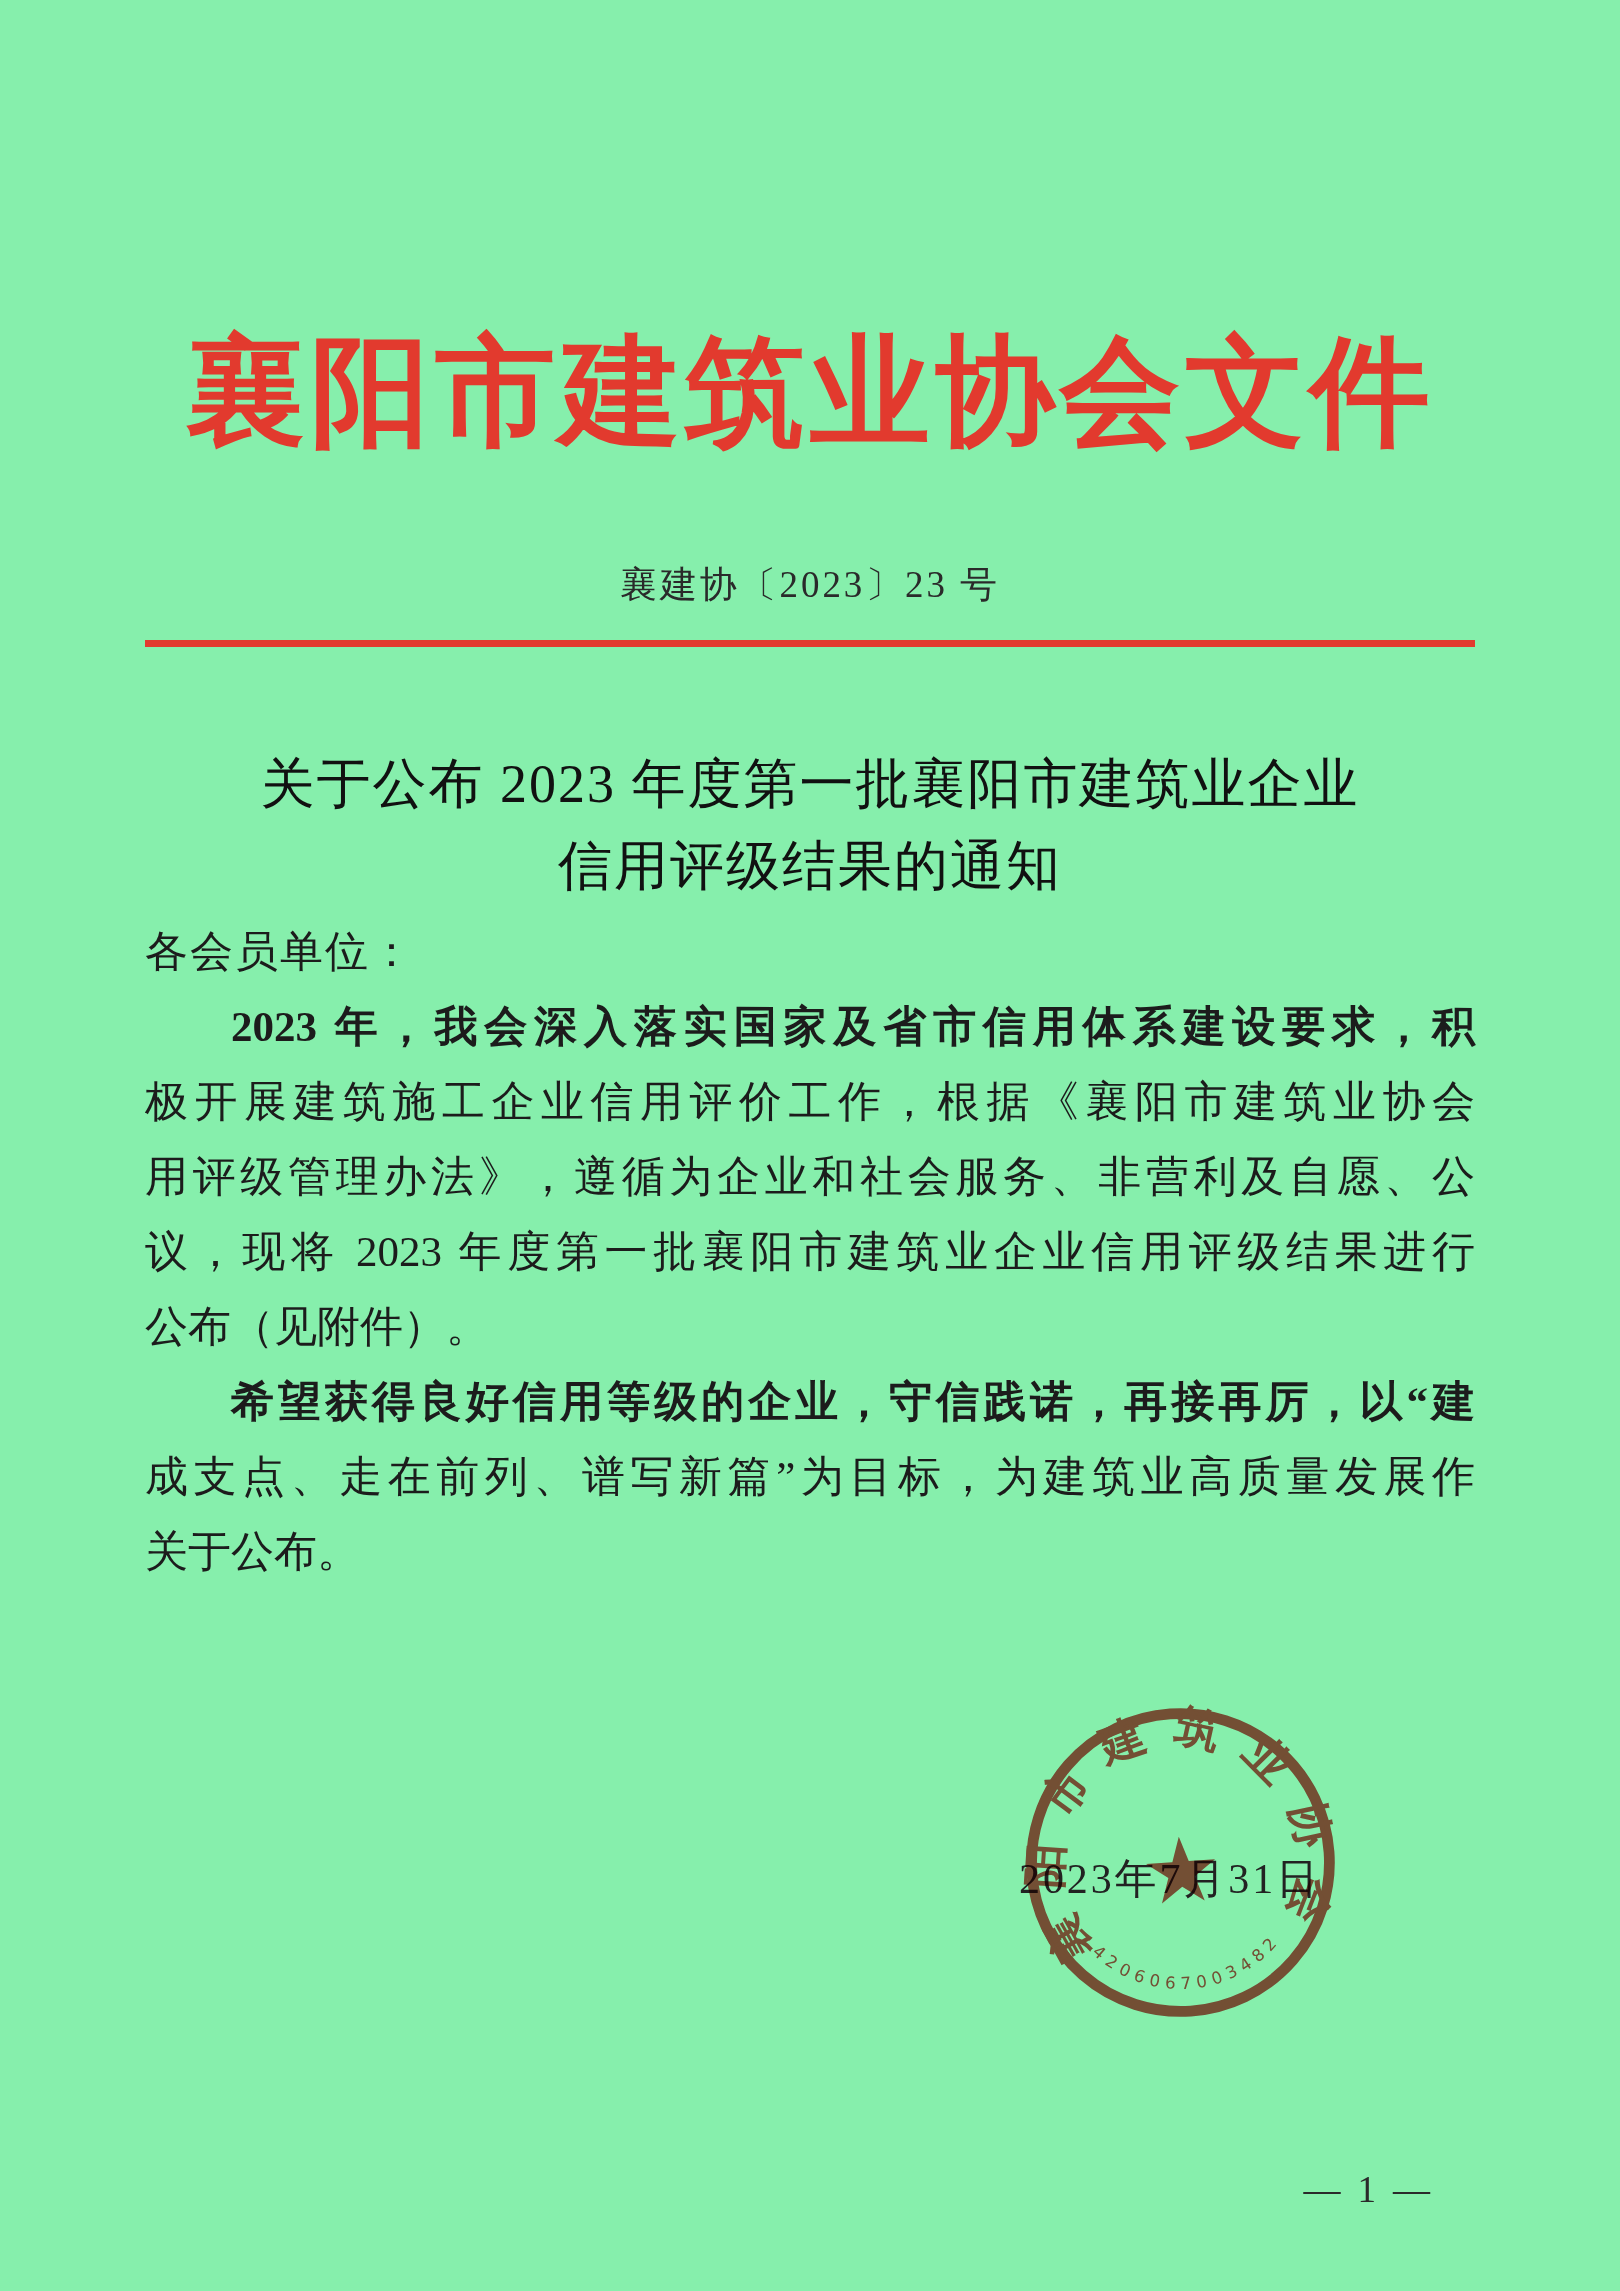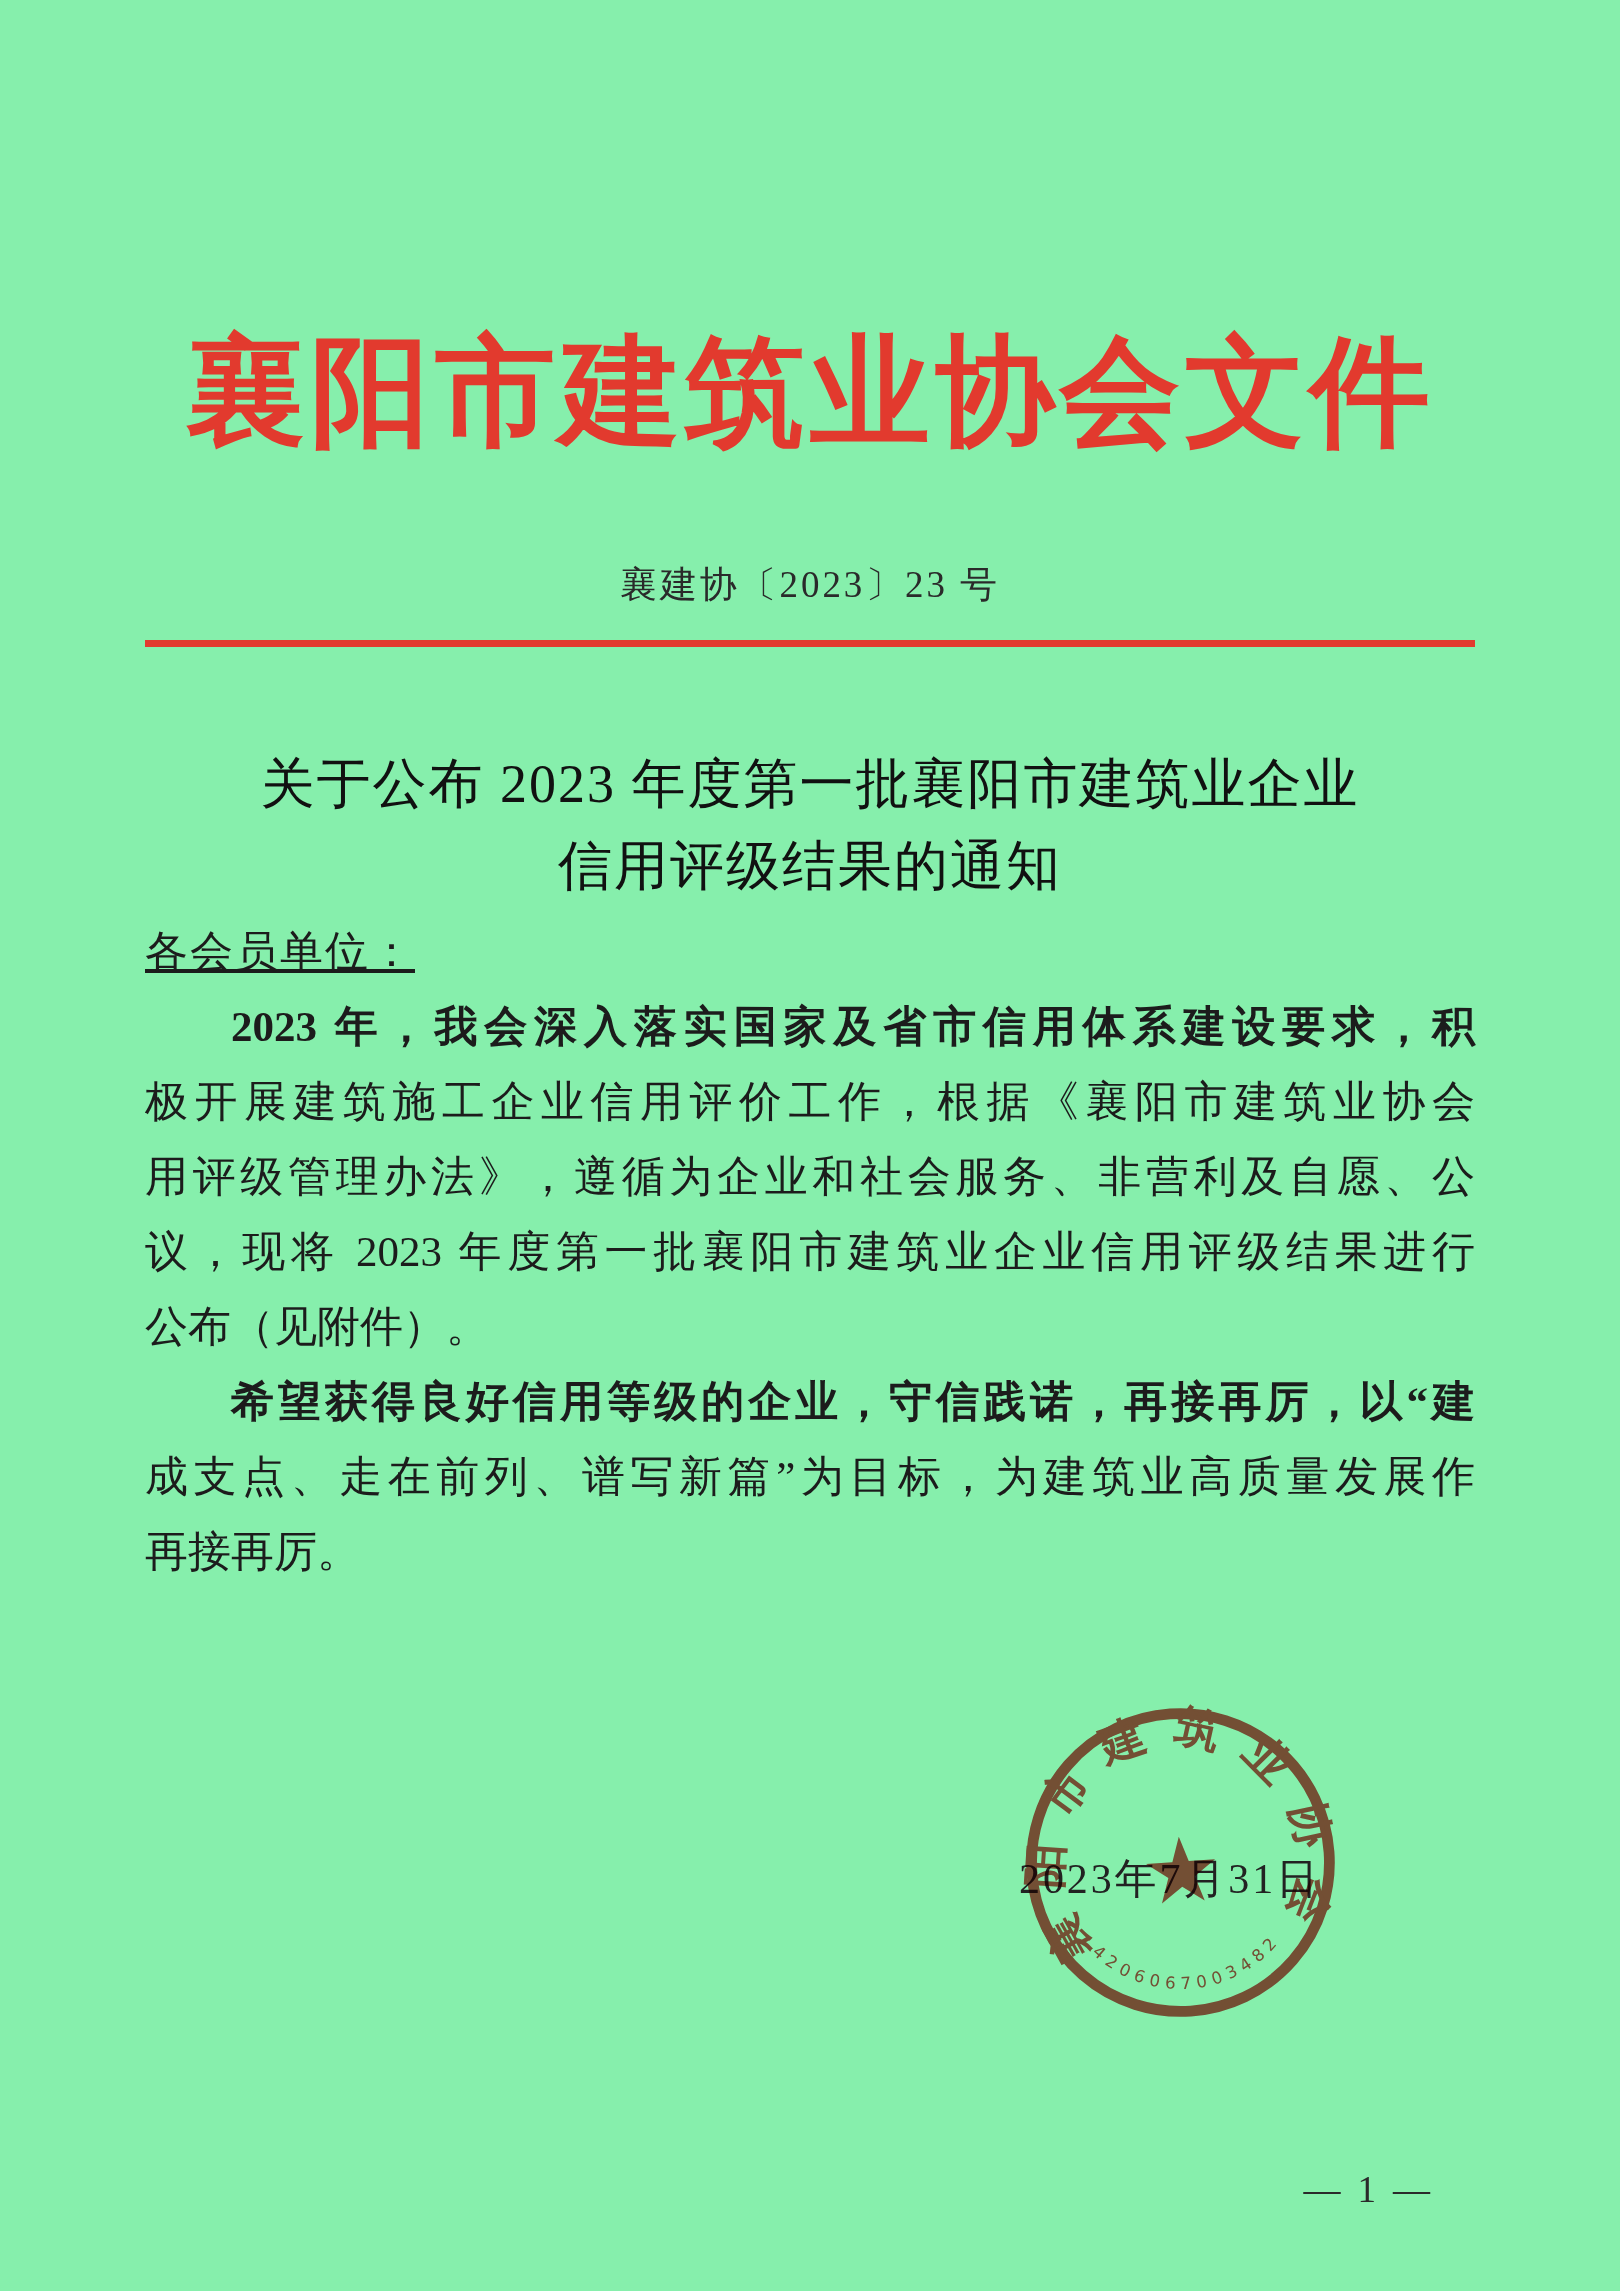--- a/index.html
+++ b/index.html
@@ -63,21 +63,20 @@
     top: 914px;
     left: 145px;
     width: 1330px;
     font-size: 43px;
     line-height: 75px;
     color: #1c1c1c;
   }
   .salutation {
     text-align: left;
     letter-spacing: 2px;
-    text-decoration: underline;
   }
   .line {
     text-align: justify;
     text-align-last: justify;
     text-justify: inter-character;
     white-space: nowrap;
   }
   .line.indent {
     text-indent: 86px;
     font-weight: bold;
@@ -161,21 +160,21 @@
     <div class="salutation">各会员单位：</div>
 
     <div class="line indent">2023 年，我会深入落实国家及省市信用体系建设要求，积</div>
     <div class="line">极开展建筑施工企业信用评价工作，根据《襄阳市建筑业协会</div>
     <div class="line">用评级管理办法》，遵循为企业和社会服务、非营利及自愿、公</div>
     <div class="line">议，现将 2023 年度第一批襄阳市建筑业企业信用评级结果进行</div>
     <div class="line final">公布（见附件）。</div>
 
     <div class="line indent">希望获得良好信用等级的企业，守信践诺，再接再厉，以“建</div>
     <div class="line">成支点、走在前列、谱写新篇”为目标，为建筑业高质量发展作</div>
-    <div class="line final">再接再厉。</div>
+    <div class="line final">关于公布。</div>
   </div>
 
   <div class="issue-date">2023年7月31日</div>
 
   <div class="seal">
     <svg viewBox="0 0 345 345">
       <circle class="ring" cx="172" cy="172" r="152"></circle>
       <path id="sealArcTop" d="M 72 242 A 122 122 0 1 1 272 242" fill="none"></path>
       <path id="sealArcBottom" d="M 50 216 A 130 130 0 0 0 294 216" fill="none"></path>
       <text class="org-text">

